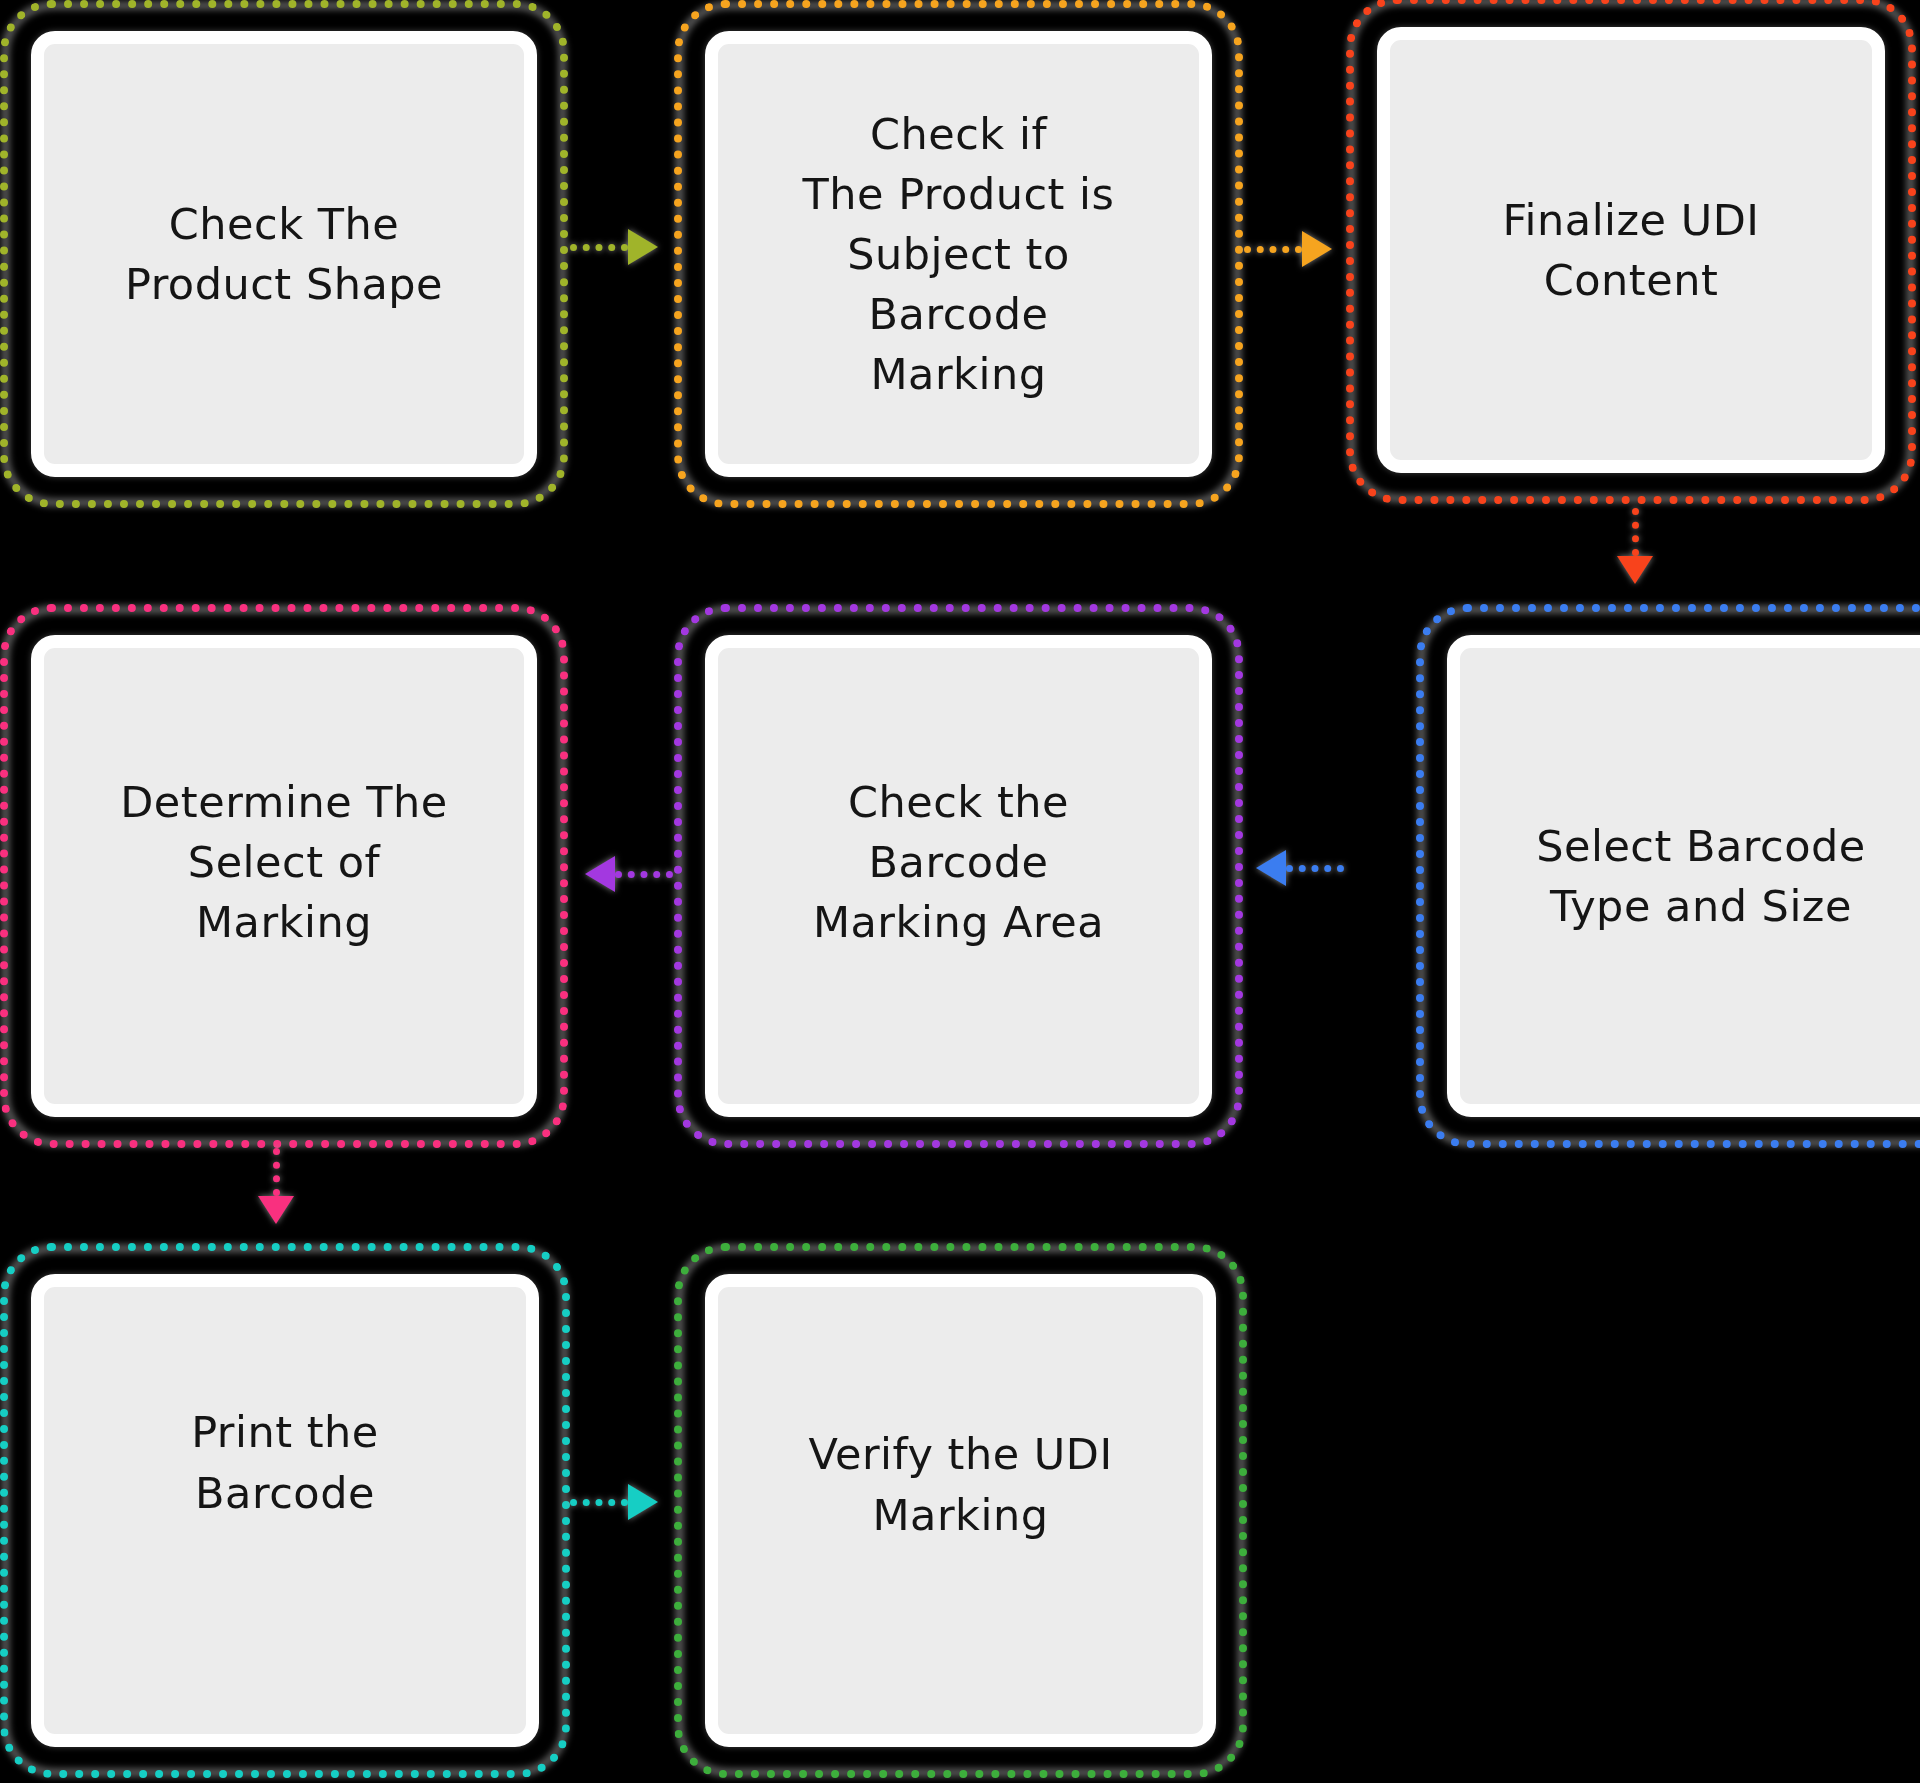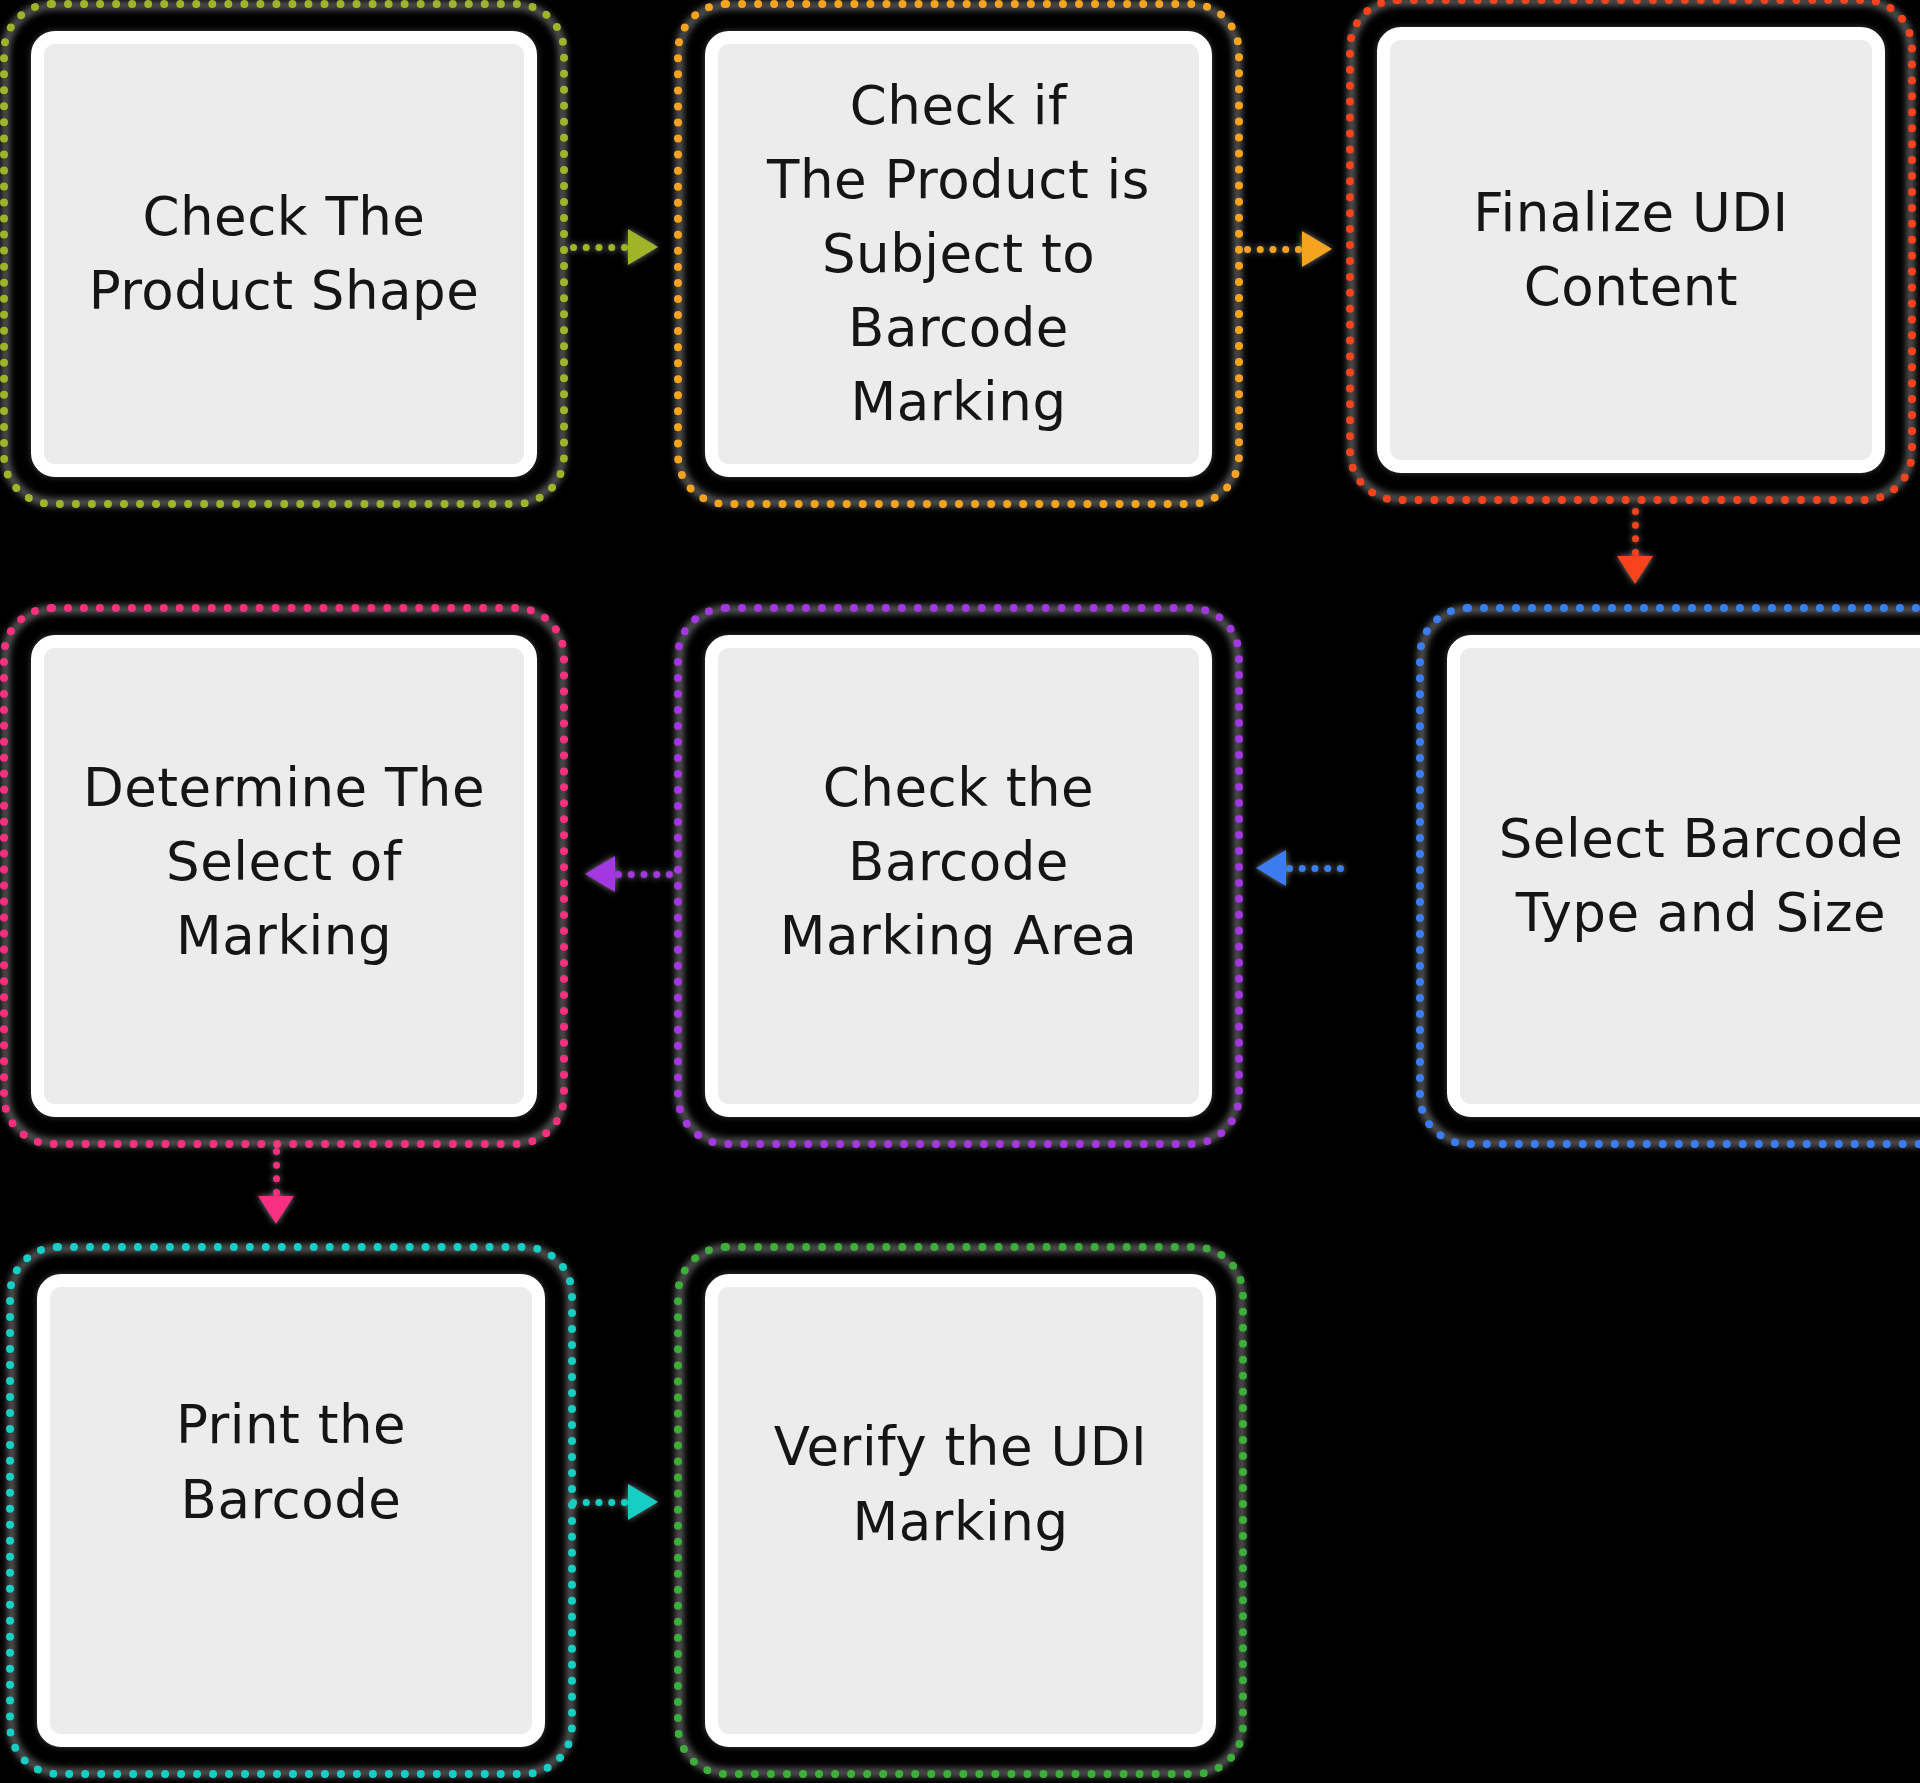--- a/index.html
+++ b/index.html
@@ -45,21 +45,21 @@
     background: #ECECEC;
     border: 13px solid #ffffff;
     border-radius: 24px;
     display: flex;
     align-items: center;
     justify-content: center;
     text-align: center;
     box-shadow: 0 0 6px rgba(255,255,255,0.25);
   }
   .label {
-    font-size: 53px;
+    font-size: 43px;
     line-height: 1.4;
     letter-spacing: 0.5px;
     color: #151515;
     white-space: pre-line;
   }
   .lift-sm  { transform: translateY(-14px); }
   .lift-md  { transform: translateY(-26px); }
   .lift-lg  { transform: translateY(-48px); }
   
   .arrow {
@@ -135,21 +135,21 @@
     </div>
   </div>
 
   <div class="flow-box" style="left: 1420px; top: 608px; width: 562px; height: 536px; --c: #3B7DF0;">
     <div class="card">
       <div class="label">Select Barcode
 Type and Size</div>
     </div>
   </div>
 
-  <div class="flow-box" style="left: 10px; top: 1247px; width: 562px; height: 527px; --c: #16CEC4;">
+  <div class="flow-box" style="left: 4px; top: 1247px; width: 562px; height: 527px; --c: #16CEC4;">
     <div class="card">
       <div class="label lift-lg">Print the
 Barcode</div>
     </div>
   </div>
 
   <div class="flow-box" style="left: 678px; top: 1247px; width: 565px; height: 527px; --c: #3DAE3C;">
     <div class="card">
       <div class="label lift-md">Verify the UDI
 Marking</div>

